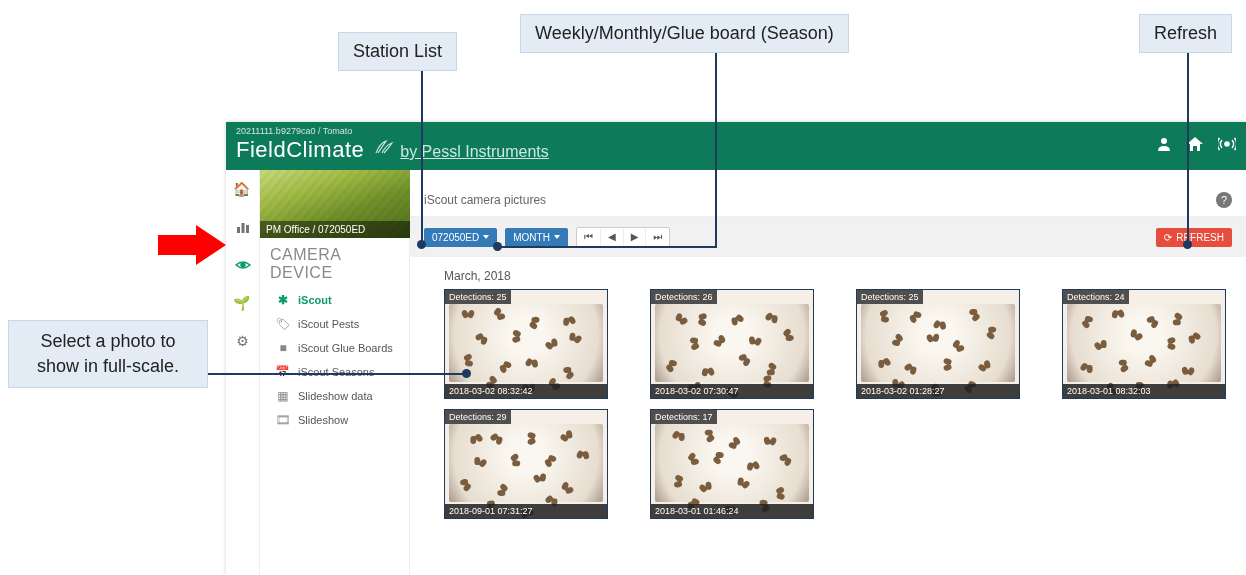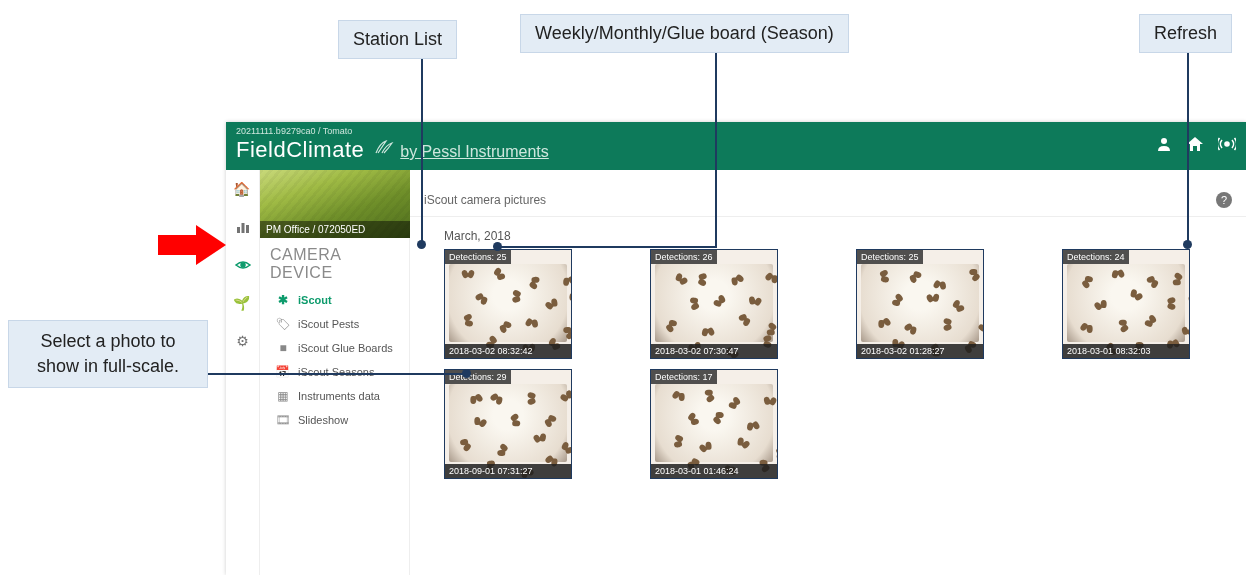--- a/index.html
+++ b/index.html
@@ -53,33 +53,33 @@
   .btn-blue { background: #337ab7; color: #fff; padding: 4px 8px; font-size: 10px; border-radius: 2px; cursor: pointer; display: inline-flex; align-items: center; gap: 4px; }
   .caret-down { width: 0; height: 0; border-left: 3px solid transparent; border-right: 3px solid transparent; border-top: 4px solid #fff; display: inline-block; }
   .pager { background: #fff; border: 1px solid #ccc; border-radius: 2px; display: inline-flex; }
   .pager span { padding: 3px 7px; font-size: 10px; cursor: pointer; color: #555; border-right: 1px solid #eee; }
   .pager span:last-child { border-right: none; }
   .btn-red { margin-left: auto; background: #e74c3c; color: #fff; padding: 4px 8px; font-size: 10px; border-radius: 2px; cursor: pointer; display: inline-flex; align-items: center; gap: 4px; }
 
   .gallery-wrap { padding: 8px 14px; background: #fff; }
   .month-label { font-size: 12px; color: #555; margin: 4px 0 6px 20px; }
   .gallery { display: grid; grid-template-columns: repeat(4, 156px); column-gap: 50px; row-gap: 10px; margin-left: 20px; }
-  .photo { width: 128px; height: 110px; background: #f5efe8; position: relative; border: 1px solid #1f3a5f; cursor: pointer; overflow: hidden; }
+  .photo { width: 164px; height: 110px; background: #f5efe8; position: relative; border: 1px solid #1f3a5f; cursor: pointer; overflow: hidden; }
   .photo .det { position: absolute; top: 0; left: 0; background: rgba(50,50,50,0.85); color: #fff; font-size: 9px; padding: 2px 4px; }
   .photo .ts { position: absolute; bottom: 0; left: 0; right: 0; background: rgba(30,30,30,0.85); color: #fff; font-size: 9px; padding: 2px 4px; }
   .photo .surface { position: absolute; inset: 14px 4px 16px 4px; background: radial-gradient(circle at 50% 40%, #faf7f0 20%, #e7ddd0 80%, #a8998a 100%); border-radius: 2px; }
   .moth { position: absolute; width: 12px; height: 9px; }
   .moth::before, .moth::after { content: ""; position: absolute; width: 6px; height: 8px; background: #7a5d3e; border-radius: 50% 50% 40% 40%; top: 0; }
   .moth::before { left: 0; transform: rotate(-22deg); }
   .moth::after { right: 0; transform: rotate(22deg); }
 </style>
 </head>
 <body>
 
-<div class="callout" style="left:338px; top:20px;">Station List</div>
+<div class="callout" style="left:338px; top:32px;">Station List</div>
 <div class="callout" style="left:520px; top:14px;">Weekly/Monthly/Glue board (Season)</div>
 <div class="callout" style="left:1139px; top:14px;">Refresh</div>
 <div class="callout" style="left:8px; top:320px; width:200px; text-align:center; line-height:1.4;">Select a photo to show in full-scale.</div>
 
 <div class="callout-line" style="left:421px; top:50px; width:2px; height:194px;"></div>
 <div class="callout-dot" style="left:417px; top:240px;"></div>
 <div class="callout-line" style="left:715px; top:50px; width:2px; height:198px;"></div>
 <div class="callout-line" style="left:499px; top:246px; width:218px; height:2px;"></div>
 <div class="callout-dot" style="left:493px; top:242px;"></div>
 <div class="callout-line" style="left:1187px; top:50px; width:2px; height:194px;"></div>
@@ -154,34 +154,54 @@
     <div class="sb-item">
       <span class="ico">■</span>
       <span>iScout Glue Boards</span>
     </div>
     <div class="sb-item">
       <span class="ico">📅</span>
       <span>iScout Seasons</span>
     </div>
     <div class="sb-item">
       <span class="ico">▦</span>
-      <span>Instruments data</span>
+      <span>Slideshow data</span>
     </div>
     <div class="sb-item">
       <span class="ico">🎞</span>
       <span>Slideshow</span>
     </div>
   </div>
 
   <div class="main">
     <div class="rowbar">
     </div>
     <div class="labelbar">
       <span class="lab">iScout camera pictures</span>
       <span class="help">?</span>
+    </div>
+    <div class="controls">
+      <div class="btn-blue">
+        <span>072050ED</span>
+        <span class="caret-down"></span>
+      </div>
+      <div class="btn-blue">
+        <span>MONTH</span>
+        <span class="caret-down"></span>
+      </div>
+      <div class="pager">
+        <span>⏮</span>
+        <span>◀</span>
+        <span>▶</span>
+        <span>⏭</span>
+      </div>
+      <div class="btn-red">
+        <span>⟳</span>
+        <span>REFRESH</span>
+      </div>
     </div>
     <div class="gallery-wrap">
       <div class="month-label">March, 2018</div>
       <div class="gallery" id="gallery">
           <div class="photo">
             <div class="surface">
               <div class="moth" style="left: 13px; top: 6px; transform: rotate(0deg);"></div>
               <div class="moth" style="left: 44px; top: 6px; transform: rotate(55deg);"></div>
               <div class="moth" style="left: 79px; top: 14px; transform: rotate(110deg);"></div>
               <div class="moth" style="left: 114px; top: 12px; transform: rotate(165deg);"></div>

